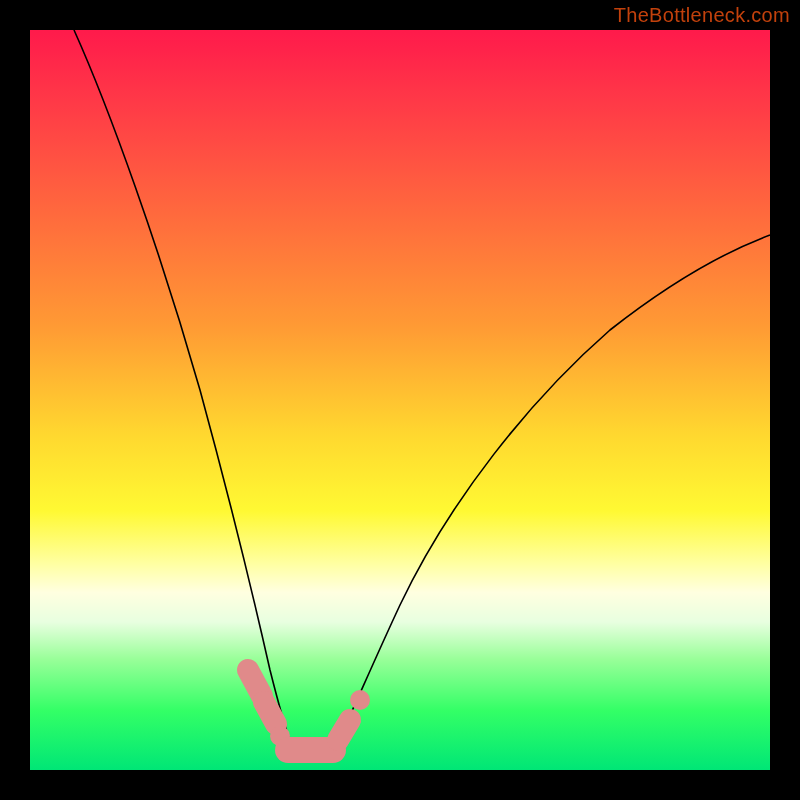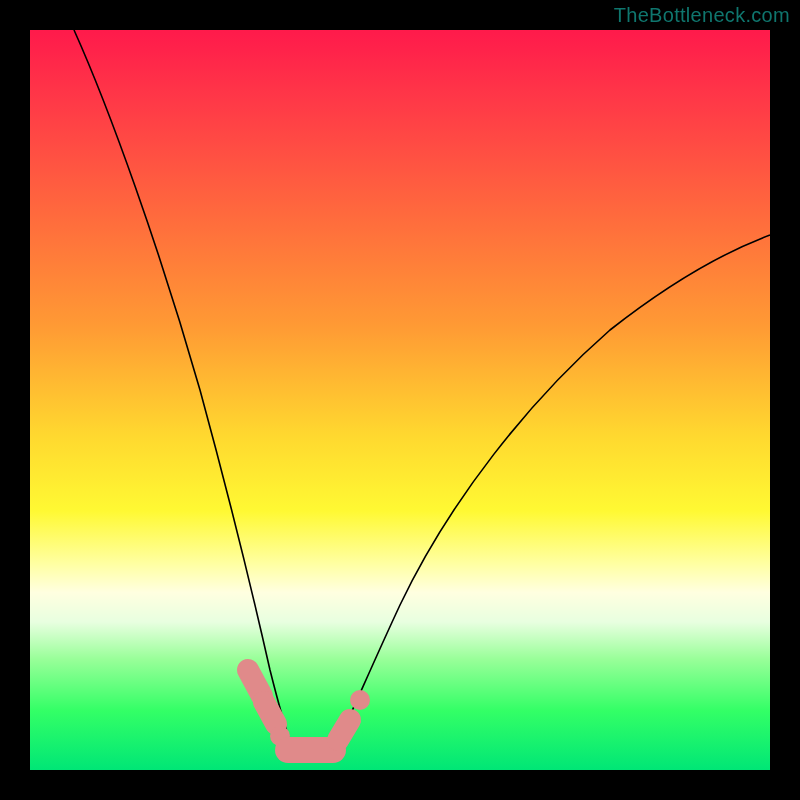--- a/index.html
+++ b/index.html
@@ -38,21 +38,21 @@
       #e8ffe0 80%,
       #99ff99 85%,
       #33ff66 92%,
       #00e676 100%
     );
   }
   .watermark {
     position: absolute;
     top: 4px;
     right: 10px;
-    color: #0f766e;
+    color: #c2410c;
     font-size: 20px;
     font-weight: 500;
     letter-spacing: 0.3px;
   }
   svg.curves {
     position: absolute;
     top: 0;
     left: 0;
     width: 740px;
     height: 740px;

